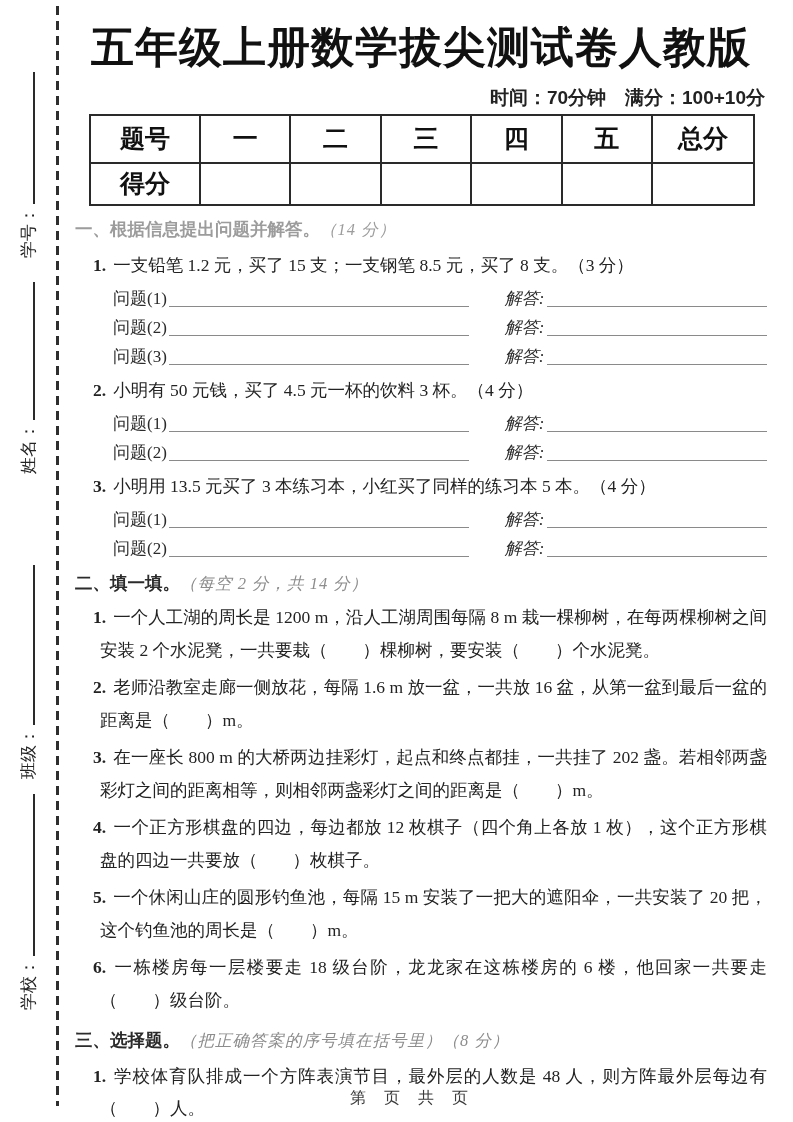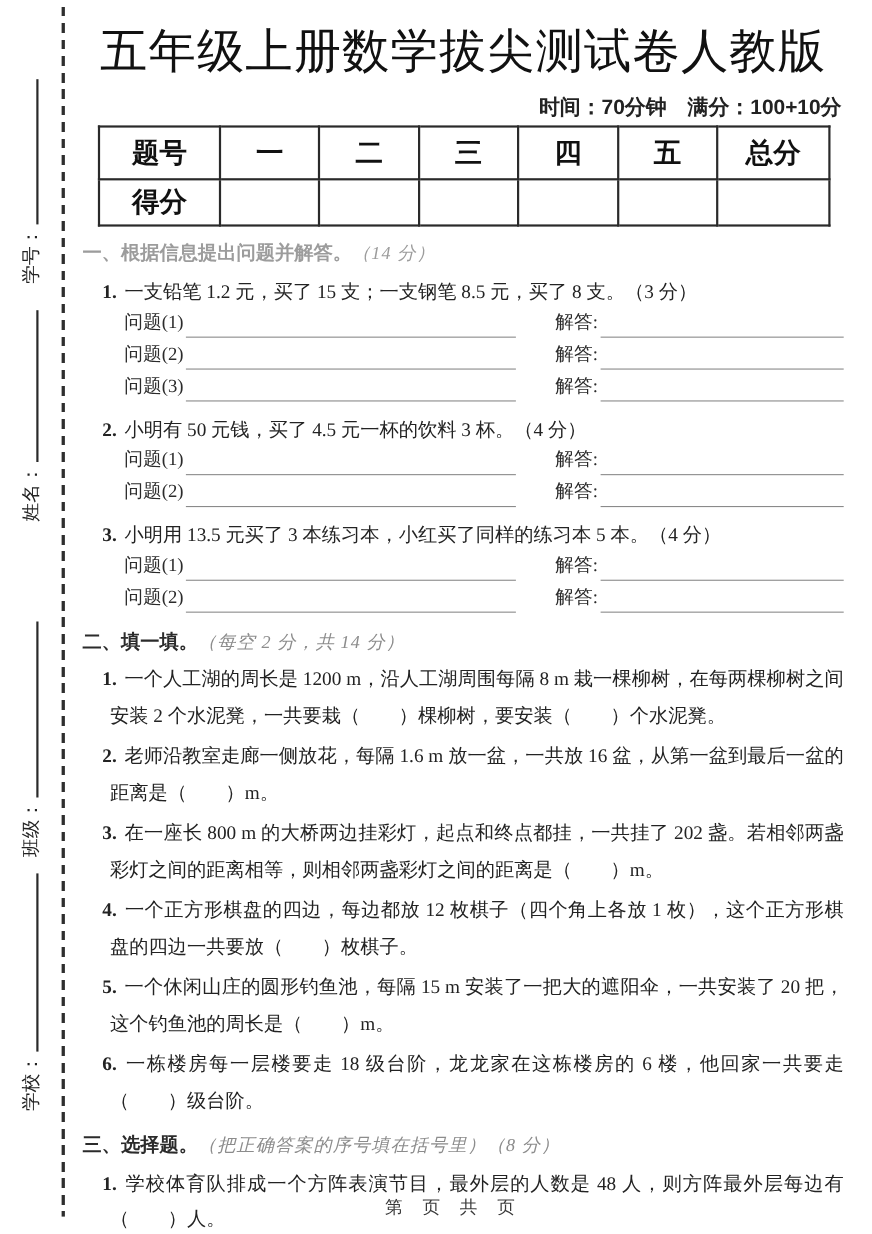--- a/index.html
+++ b/index.html
@@ -18,21 +18,21 @@
     transform:rotate(-90deg); transform-origin:0 0;
     display:flex; align-items:flex-end;
   }
   .sb-label { font-size:17px; white-space:nowrap; color:#222; }
   .sb-line { flex:1; border-bottom:2px solid #2a2a2a; margin-left:3px; margin-bottom:5px; }
   
   .main { position:absolute; left:75px; top:0; width:692px; }
   .title {
     margin-top:22px; text-align:center;
     font-family:"Liberation Sans","DejaVu Sans",sans-serif;
-    font-weight:400; font-size:43px; line-height:1.18; letter-spacing:1px; color:#111;
+    font-weight:700; font-size:43px; line-height:1.18; letter-spacing:1px; color:#111;
   }
   .subtitle {
     margin-top:5px; text-align:center;
     font-family:"Liberation Sans","DejaVu Sans",sans-serif;
     font-weight:800; font-size:36px; color:#111;
   }
   .meta {
     margin-top:12px; text-align:right; padding-right:2px;
     font-family:"Liberation Sans","DejaVu Sans",sans-serif;
     font-weight:600; font-size:19px; color:#222;
@@ -44,25 +44,25 @@
   
   .sec-header { margin-top:10px; font-size:17.5px; line-height:26px; }
   .sec-title { font-weight:700; color:#2b2b2b; }
   .sec-note { font-style:italic; color:#8c8c8c; font-size:16.5px; letter-spacing:1px;text-align:right; }
   .sec1 .sec-title, .sec1 .sec-note { color:#9c9c9c; }
   .q-item {
     padding-left:25px; margin-top:6px; font-size:17.5px; line-height:32px;
     text-align:justify; color:#232323;
   }
   .q-no { font-weight:700; margin-left:-7px; padding-right:7px; }
-  .blank-row { display:flex; height:29px; padding-left:38px; font-size:17px; color:#2b2b2b; }
+  .blank-row { display:flex; align-items:flex-end; height:29px; padding-left:38px; font-size:17px; color:#2b2b2b; }
   .b-label { white-space:nowrap; }
   .b-line { border-bottom:1.5px solid #8a8a8a; margin-bottom:3px; }
   .b-line.b1 { width:300px; margin-left:2px; }
-  .answer { margin-left:36px; }
+  .answer { margin-left:36px;font-style:italic; }
   .b-line.b2 { flex:1; margin-left:2px; }
   .fill-item { line-height:33px; margin-top:4px; }
   .footer {
     position:absolute; left:16px; bottom:13px; width:793px; text-align:center;
     font-size:16px; letter-spacing:7px; color:#3a3a3a;
   }
 </style>
 </head>
 <body>
 

